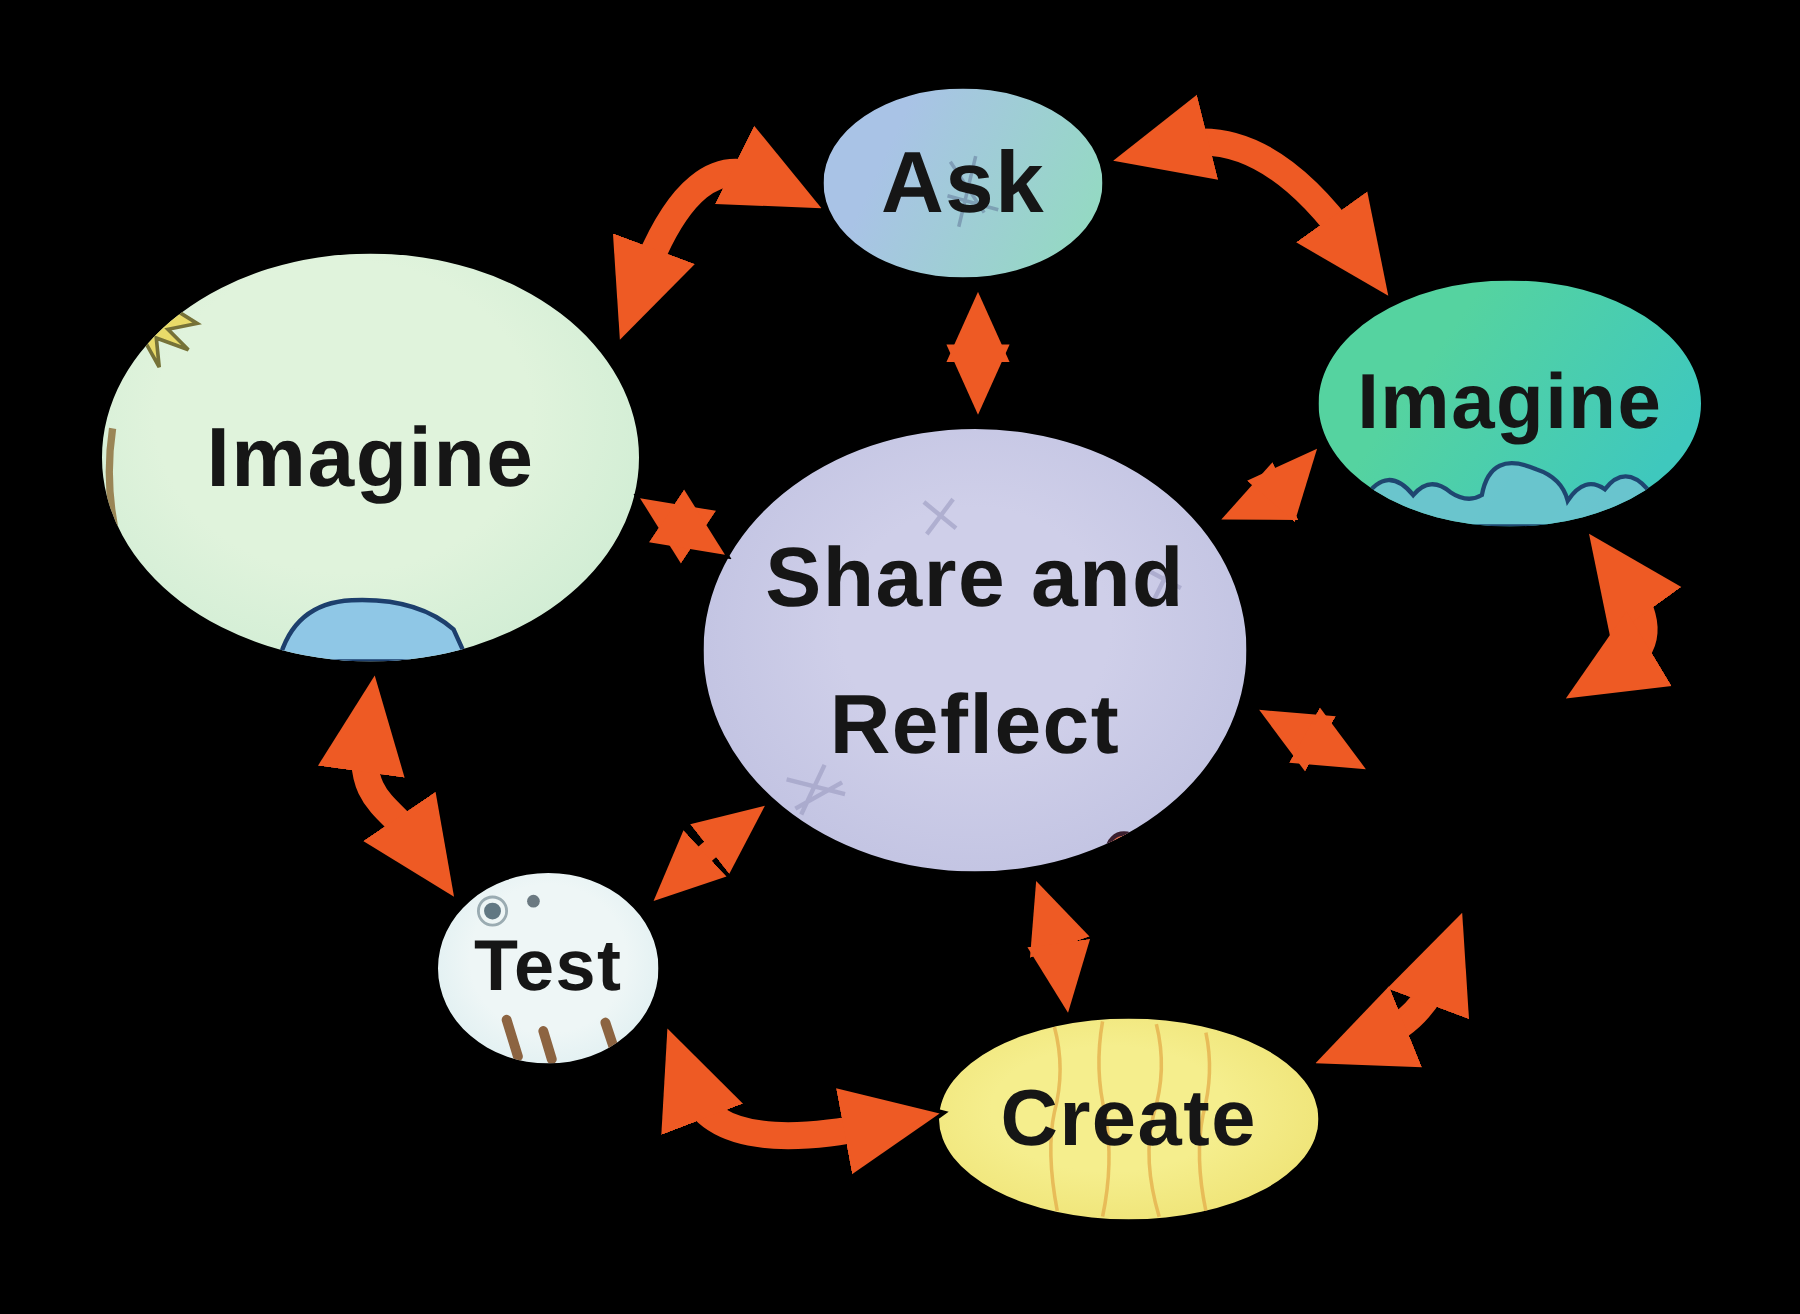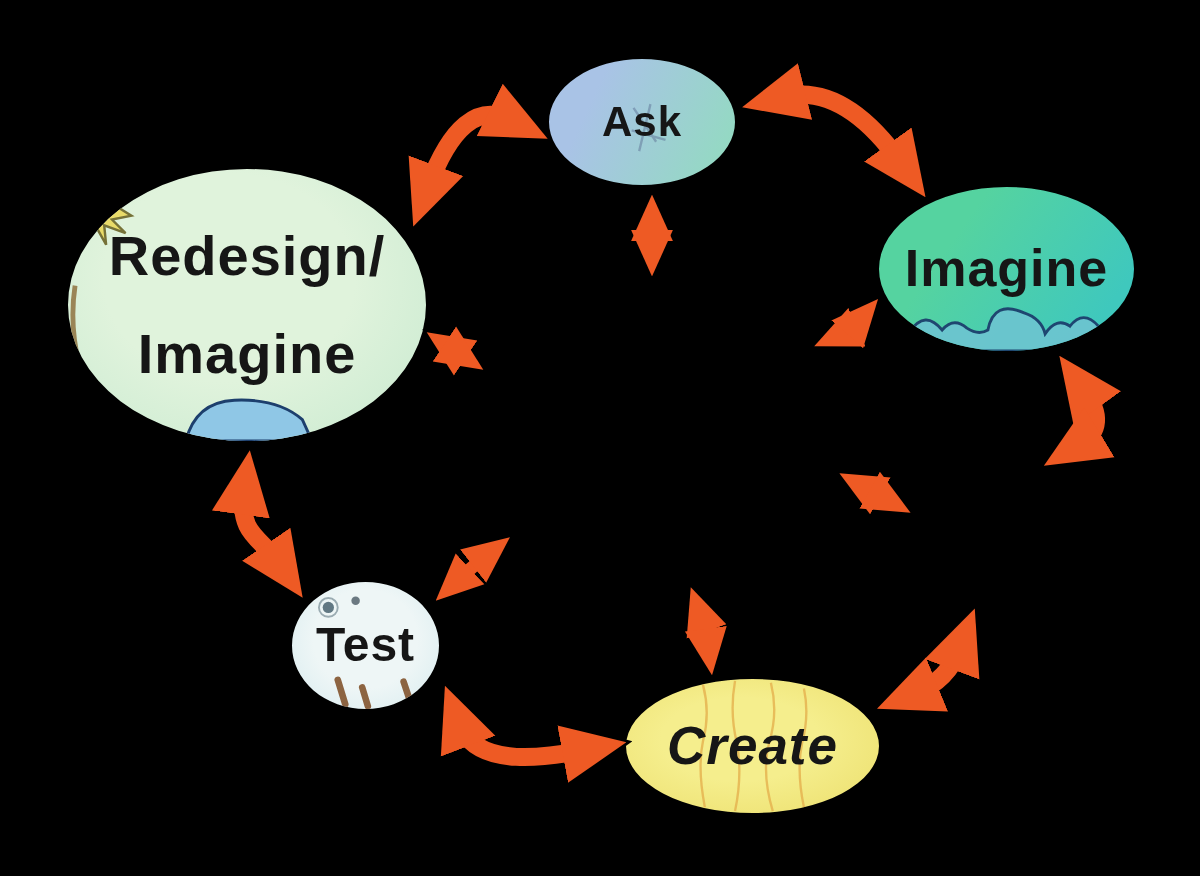--- a/index.html
+++ b/index.html
@@ -20,30 +20,30 @@
     overflow:hidden;box-sizing:border-box;z-index:2;text-align:center;
   }
   .lbl{
     font-weight:700;color:#161616;letter-spacing:1px;line-height:1.1;
     white-space:nowrap;position:relative;z-index:2;
   }
   .deco{position:absolute;left:0;top:0;width:100%;height:100%;z-index:1;}
   .two-line{gap:36px;}
   #n-ask{left:545px;top:55px;width:194px;height:134px;
     background:linear-gradient(115deg,#a9c3e6 25%,#94d9c3 90%);}
-  #n-ask .lbl{font-size:42px;}
+  #n-ask .lbl{font-size:58px;}
   #n-imagine{left:875px;top:183px;width:263px;height:172px;
     background:linear-gradient(125deg,#55d3a0 30%,#3fc8bd 85%);}
   #n-imagine .lbl{font-size:52px;}
   #n-plan{left:912px;top:458px;width:165px;height:147px;
     background:radial-gradient(ellipse at 50% 40%,#e3b0e2 30%,#d193d6 95%);}
   #n-plan .lbl{font-size:50px;}
   #n-create{left:622px;top:675px;width:261px;height:142px;
     background:radial-gradient(ellipse at 45% 45%,#f5ee8d 40%,#ecdf6d 95%);}
-  #n-create .lbl{font-size:53px;font-style:italic;}
+  #n-create .lbl{font-size:53px;}
   #n-test{left:288px;top:578px;width:155px;height:135px;
     background:radial-gradient(ellipse at 50% 45%,#eef6f6 50%,#d9ecef 95%);}
   #n-test .lbl{font-size:48px;}
   #n-redesign{left:64px;top:165px;width:366px;height:280px;
     background:radial-gradient(ellipse at 45% 40%,#e0f3dc 45%,#c9ead0 95%);}
   #n-redesign .lbl{font-size:56px;}
   #n-share{left:465px;top:282px;width:370px;height:303px;
     background:radial-gradient(ellipse at 50% 45%,#cfcfe9 35%,#bcbedf 95%);}
   #n-share .lbl{font-size:56px;}
 </style>
@@ -148,18 +148,30 @@
     </svg>
     <div class="lbl">Test</div>
   </div>
 
   <div class="node two-line" id="n-redesign">
     <svg class="deco" viewBox="0 0 366 280">
       <path d="M48,38 l16,10 -20,4 14,14 -22,-8 2,20 -10,-18 -14,8 10,-16 -16,-6 18,-4 z" fill="#ead95c" stroke="#6b6426" stroke-width="2.5" opacity="0.9"></path>
       <path d="M120,280 Q130,240 170,238 Q215,236 240,258 L250,280 Z" fill="#8fc7e6" stroke="#1d3f6d" stroke-width="3"></path>
       <path d="M6,120 Q0,160 10,200" stroke="#8a6a34" stroke-width="5" fill="none" opacity="0.8"></path>
     </svg>
-    <div class="lbl">Redesign/</div>
     <div class="lbl">Imagine</div>
   </div>
 
+  <div class="node two-line" id="n-share">
+    <svg class="deco" viewBox="0 0 370 303">
+      <g stroke="#9696bc" stroke-width="3" opacity="0.55" fill="none">
+        <path d="M56,240 l40,10 M82,230 l-16,34 M62,260 l32,-18"></path>
+        <path d="M300,95 l26,14 M320,92 l-14,28"></path>
+        <path d="M150,50 l22,18 M170,48 l-18,24"></path>
+      </g>
+      <path d="M38,52 Q60,24 96,12" stroke="#a8683c" stroke-width="7" fill="none" opacity="0.85"></path>
+      <circle cx="287" cy="288" r="11" fill="#e2633a" stroke="#3a1e2e" stroke-width="3"></circle>
+    </svg>
+    <div class="lbl">Share and</div>
+    <div class="lbl">Reflect</div>
+  </div>
 
 </div>
 
 </body></html>

